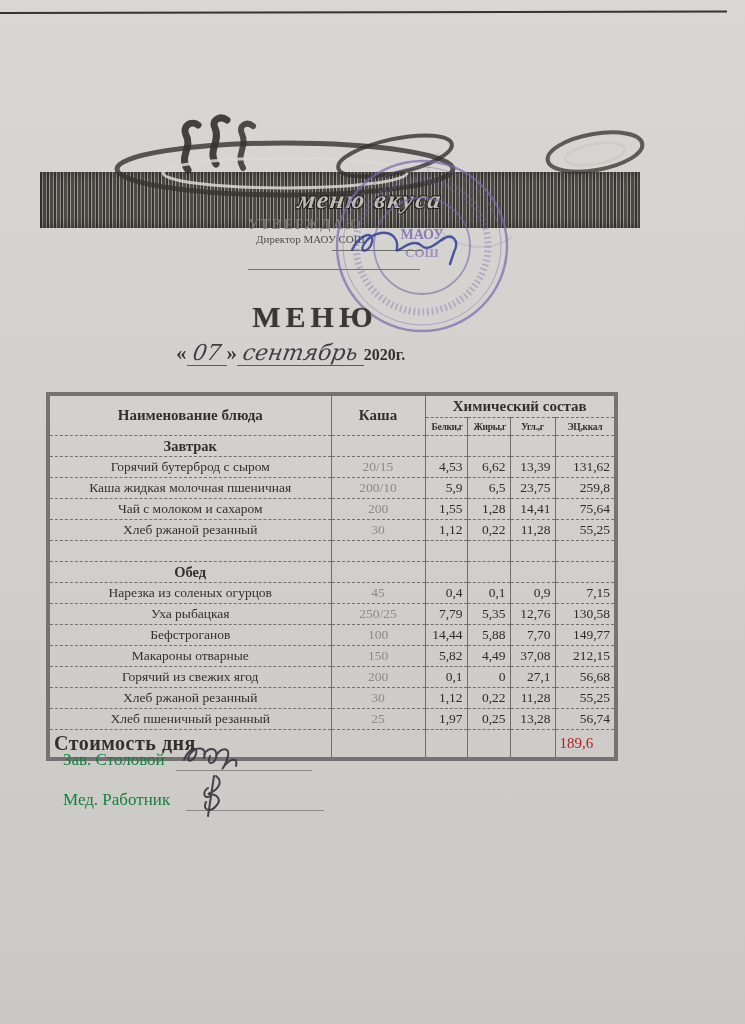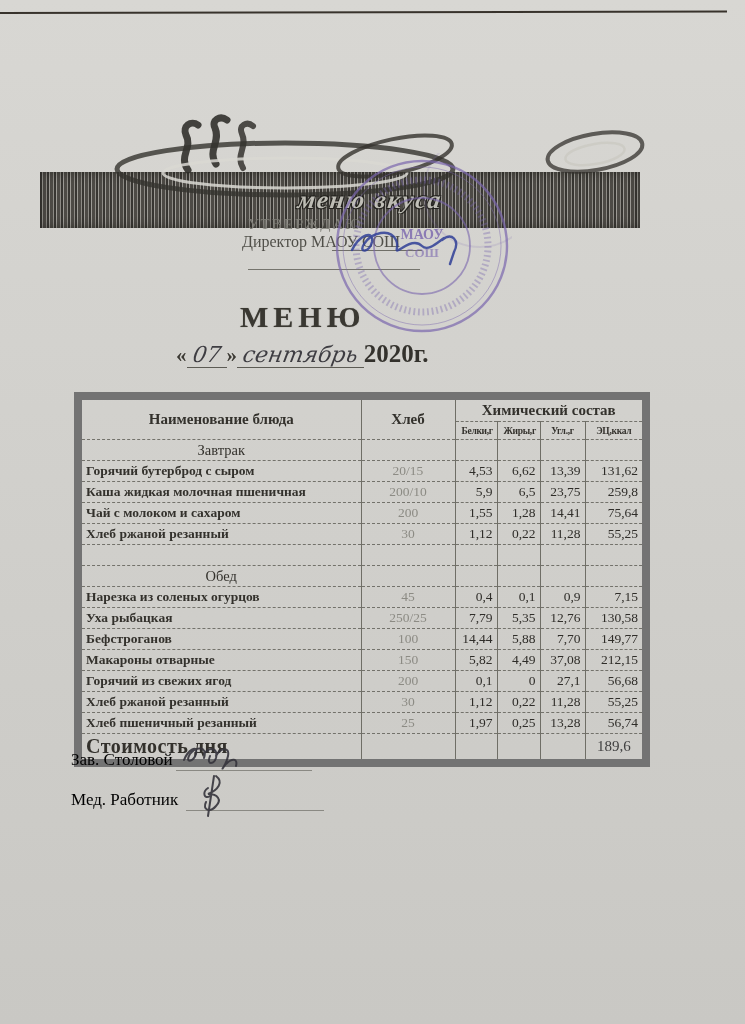--- a/index.html
+++ b/index.html
@@ -25,65 +25,65 @@
   .logo-art{left:90px;top:112px;width:560px;height:125px;}
   .logo-text{
     left:298px;top:186px;width:260px;
     font-style:italic;font-weight:bold;font-size:25px;letter-spacing:2px;
     color:#c7c6be;transform:skewX(-8deg);
     text-shadow:1px 1px 0 #201f1b,-1px -1px 0 #201f1b,1px -1px 0 #201f1b,-1px 1px 0 #201f1b;
     opacity:.92;white-space:nowrap;
   }
   
   .approve{left:248px;top:216px;font-size:15px;letter-spacing:2px;color:#7e7d76;}
-  .director{left:242px;top:233px;font-size:16px;color:#504f49;}
+  .director{left:256px;top:233px;font-size:11px;color:#504f49;}
   .sig-line1{left:332px;top:250px;width:90px;height:1px;background:#6f6e67;}
   .sig-line2{left:248px;top:269px;width:172px;height:1px;background:#75746d;}
   .stamp{left:332px;top:153px;width:180px;height:186px;}
   .dir-sign{left:338px;top:218px;width:140px;height:52px;}
   
   .menu-title{
-    left:240px;top:300px;width:150px;text-align:left;
+    left:240px;top:300px;width:150px;text-align:center;
     font-size:30px;font-weight:bold;letter-spacing:5px;color:#3a3832;
     text-shadow:0 0 1px rgba(58,56,50,.55);
   }
   .date-line{left:176px;top:340px;font-size:20px;color:#3a3832;white-space:nowrap;}
   .q{font-weight:bold;font-size:21px;}
   .hand{
     display:inline-block;font-family:"DejaVu Serif",serif;font-style:italic;
     font-size:22px;color:#3e3d42;transform:skewX(-10deg);
   }
   .uline{border-bottom:1.6px solid #5c5b54;padding:0 6px 1px 6px;}
-  .year{font-weight:bold;font-size:25px;color:#33312c;}
+  .year{font-weight:bold;font-size:16px;color:#33312c;}
   
   table.menu{
-    left:74px;top:392px;width:568px;position:absolute;
+    left:46px;top:392px;width:568px;position:absolute;
     border-collapse:collapse;table-layout:fixed;
-    border:8px solid #737373;
+    border:4px solid #737373;
     font-size:13.5px;color:#33312c;
   }
   table.menu th,table.menu td{
     border-left:1px solid #6f6e66;border-right:1px solid #6f6e66;
     border-top:1px dashed #73726b;border-bottom:1px dashed #73726b;
     padding:0 4px;overflow:hidden;white-space:nowrap;
   }
   tr.h1 th{font-size:15px;font-weight:bold;border-top:none;}
   th.chem{height:21px;}
   tr.h2 th{font-size:9.5px;font-weight:bold;height:17px;padding:0 6px;letter-spacing:-0.3px;}
   tr.r{height:21px;}
   tr.r-empty{height:21px;}
-  td.c-name{text-align:left;padding-left:5px;font-weight:bold;}
-  td.sec{text-align:center;font-weight:normal;font-size:14.5px;}
+  td.c-name{text-align:center;padding-left:5px;}
+  td.sec{text-align:center;font-weight:bold;font-size:14.5px;}
   td.c-out{text-align:center;color:#8c8b84;}
   td.c-num{text-align:right;color:#2f2d29;}
   tr.total{height:29px;}
   td.total-label{font-size:20px;font-weight:600;letter-spacing:.5px;padding-left:5px;margin-top:16px;}
-  td.total-val{text-align:center;font-size:15px;color:#404040;}
-  
-  .foot-label{font-size:17px;color:#000000;margin-left:8px;}
+  td.total-val{font-size:15px;color:#b91c1c;}
+  
+  .foot-label{font-size:17px;color:#15803d;}
   .zav{left:63px;top:750px;}
   .med{left:63px;top:790px;}
   .zav-line{left:176px;top:770px;width:136px;height:1.2px;background:#8a8983;}
   .med-line{left:186px;top:810px;width:138px;height:1.2px;background:#8a8983;}
   .zav-sign{left:176px;top:734px;width:90px;height:42px;}
   .med-sign{left:192px;top:772px;width:44px;height:48px;}
 </style>
 </head>
 <body>
 
@@ -135,21 +135,21 @@
       <col style="width:283px">
       <col style="width:94px">
       <col style="width:42px">
       <col style="width:43px">
       <col style="width:45px">
       <col style="width:61px">
     </colgroup>
   <tbody>
       <tr class="h1">
     <th rowspan="2">Наименование блюда</th>
-    <th rowspan="2">Хлеб</th>
+    <th rowspan="2">Каша</th>
     <th colspan="4" class="chem">Химический состав</th>
   </tr>
   <tr class="h2">
     <th>Белки,г</th>
     <th>Жиры,г</th>
     <th>Угл.,г</th>
     <th>ЭЦ,ккал</th>
   </tr>
 
   <tr class="r">

